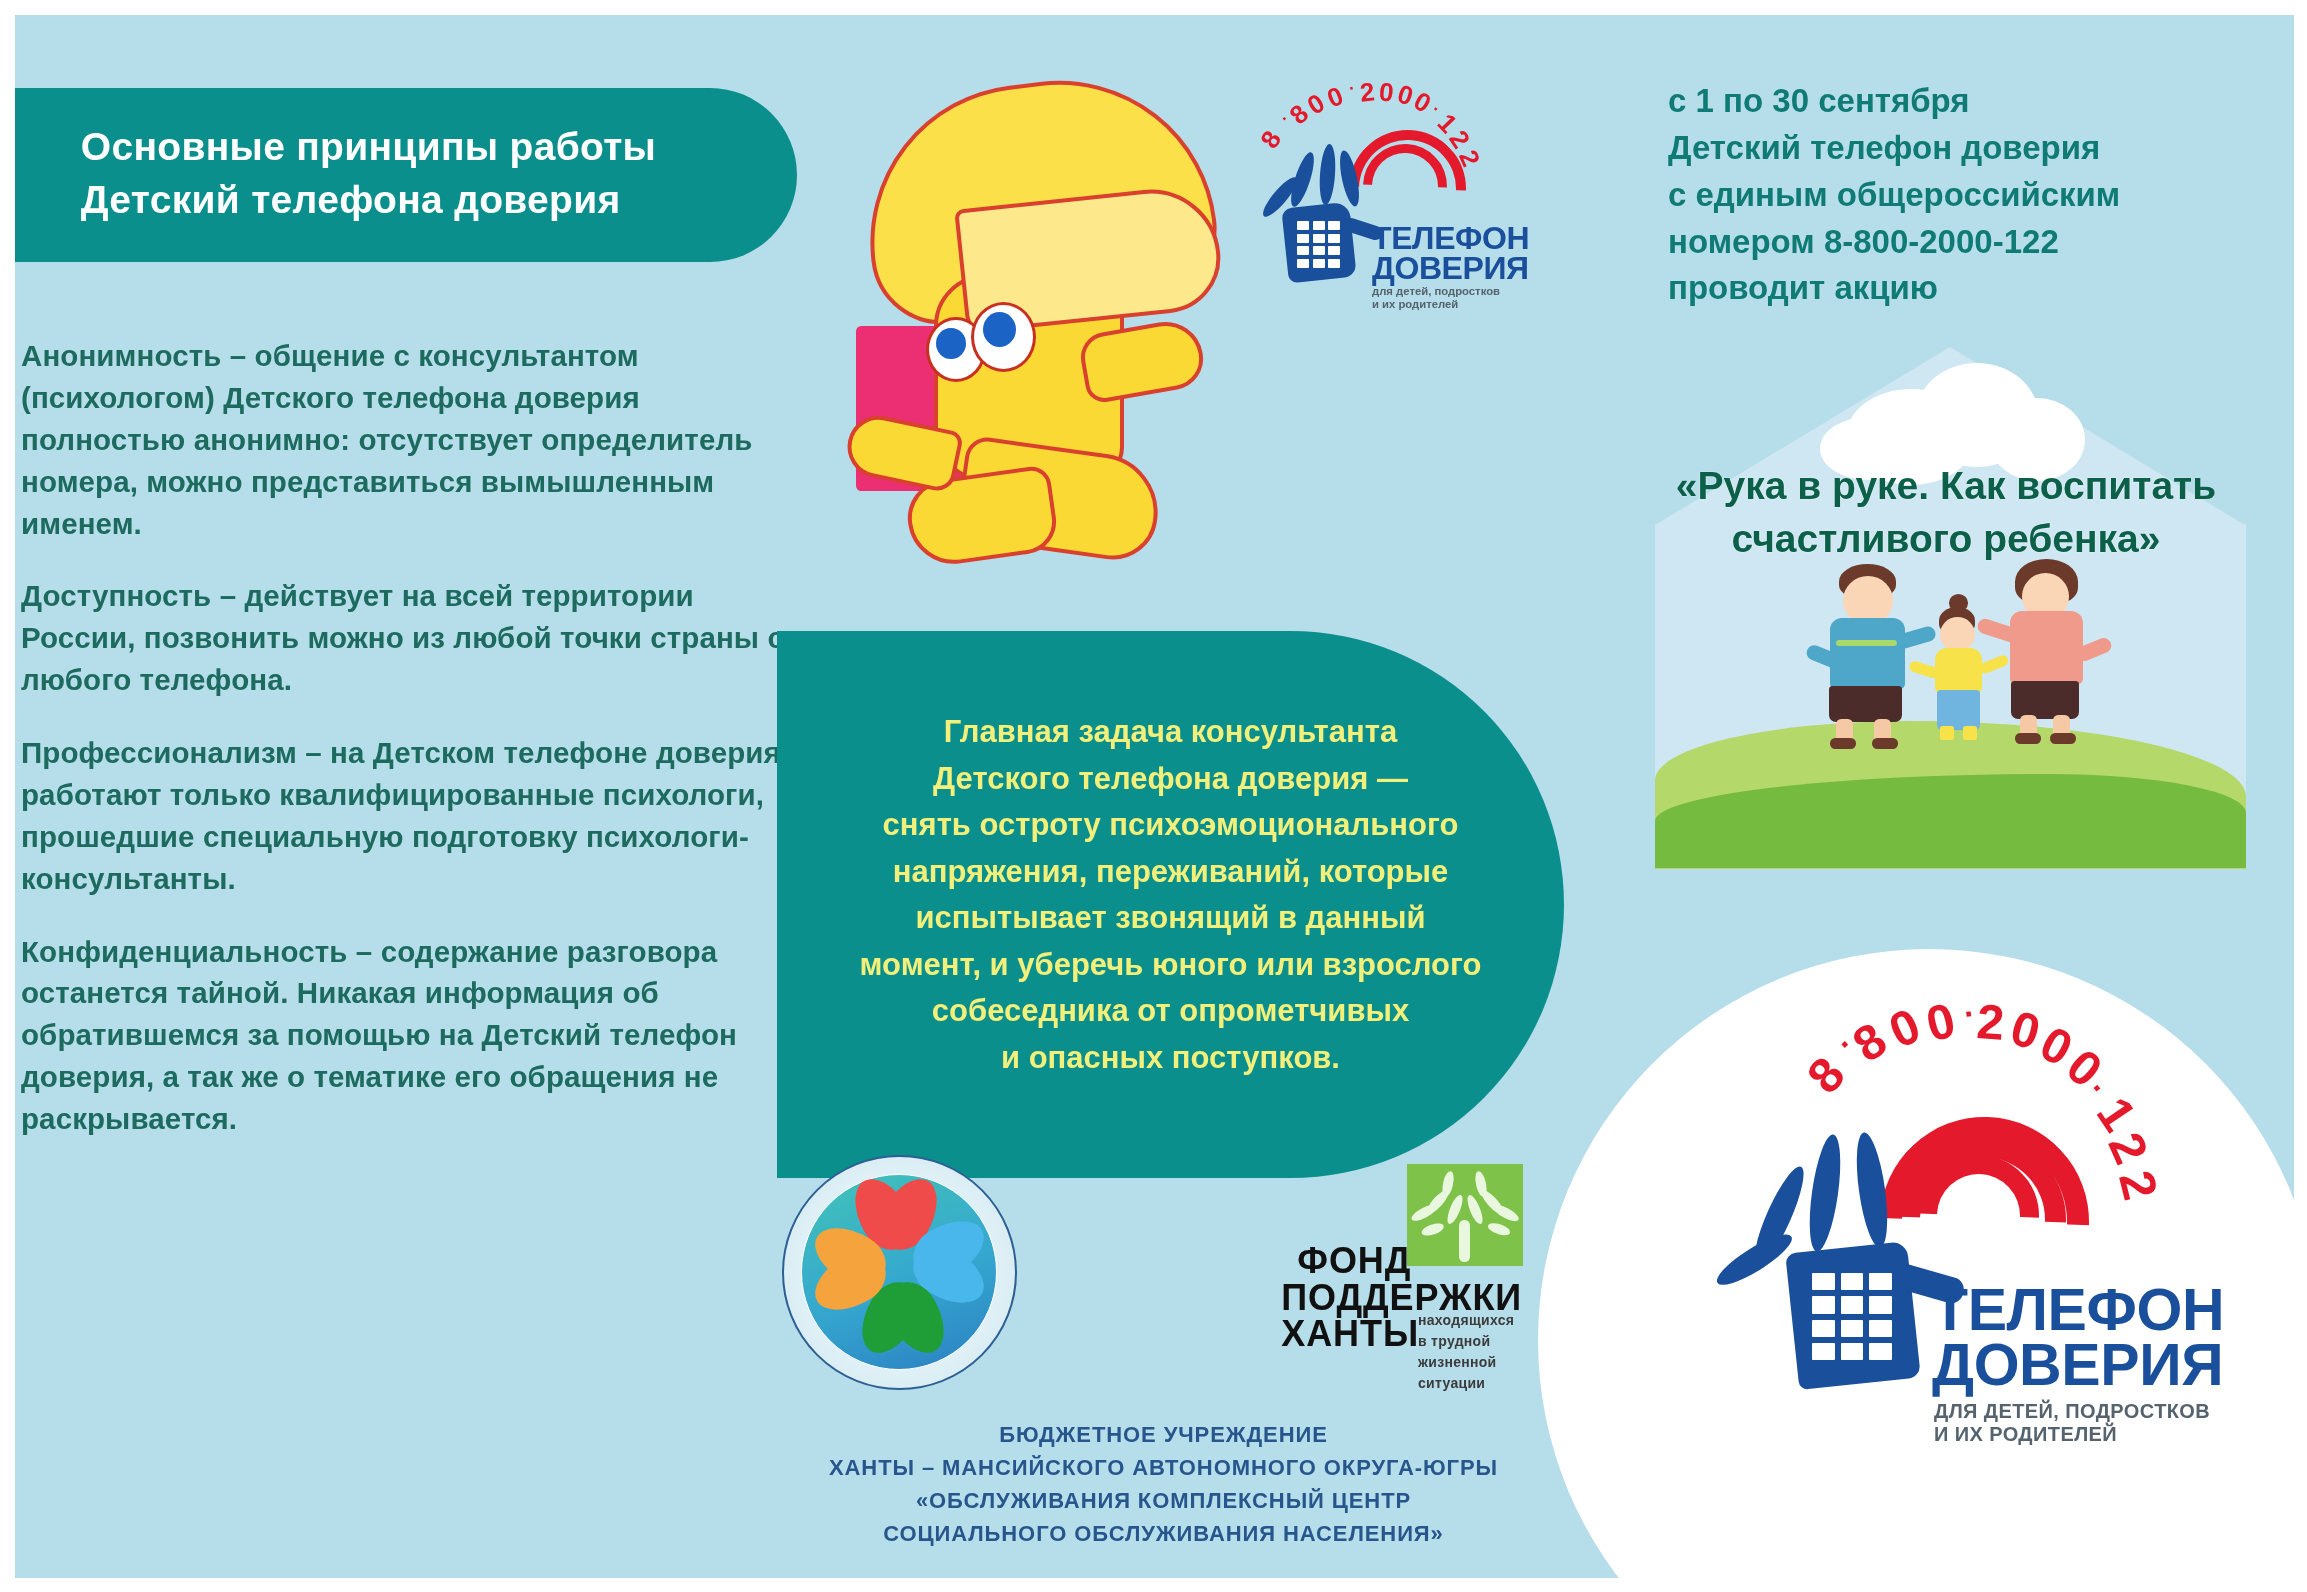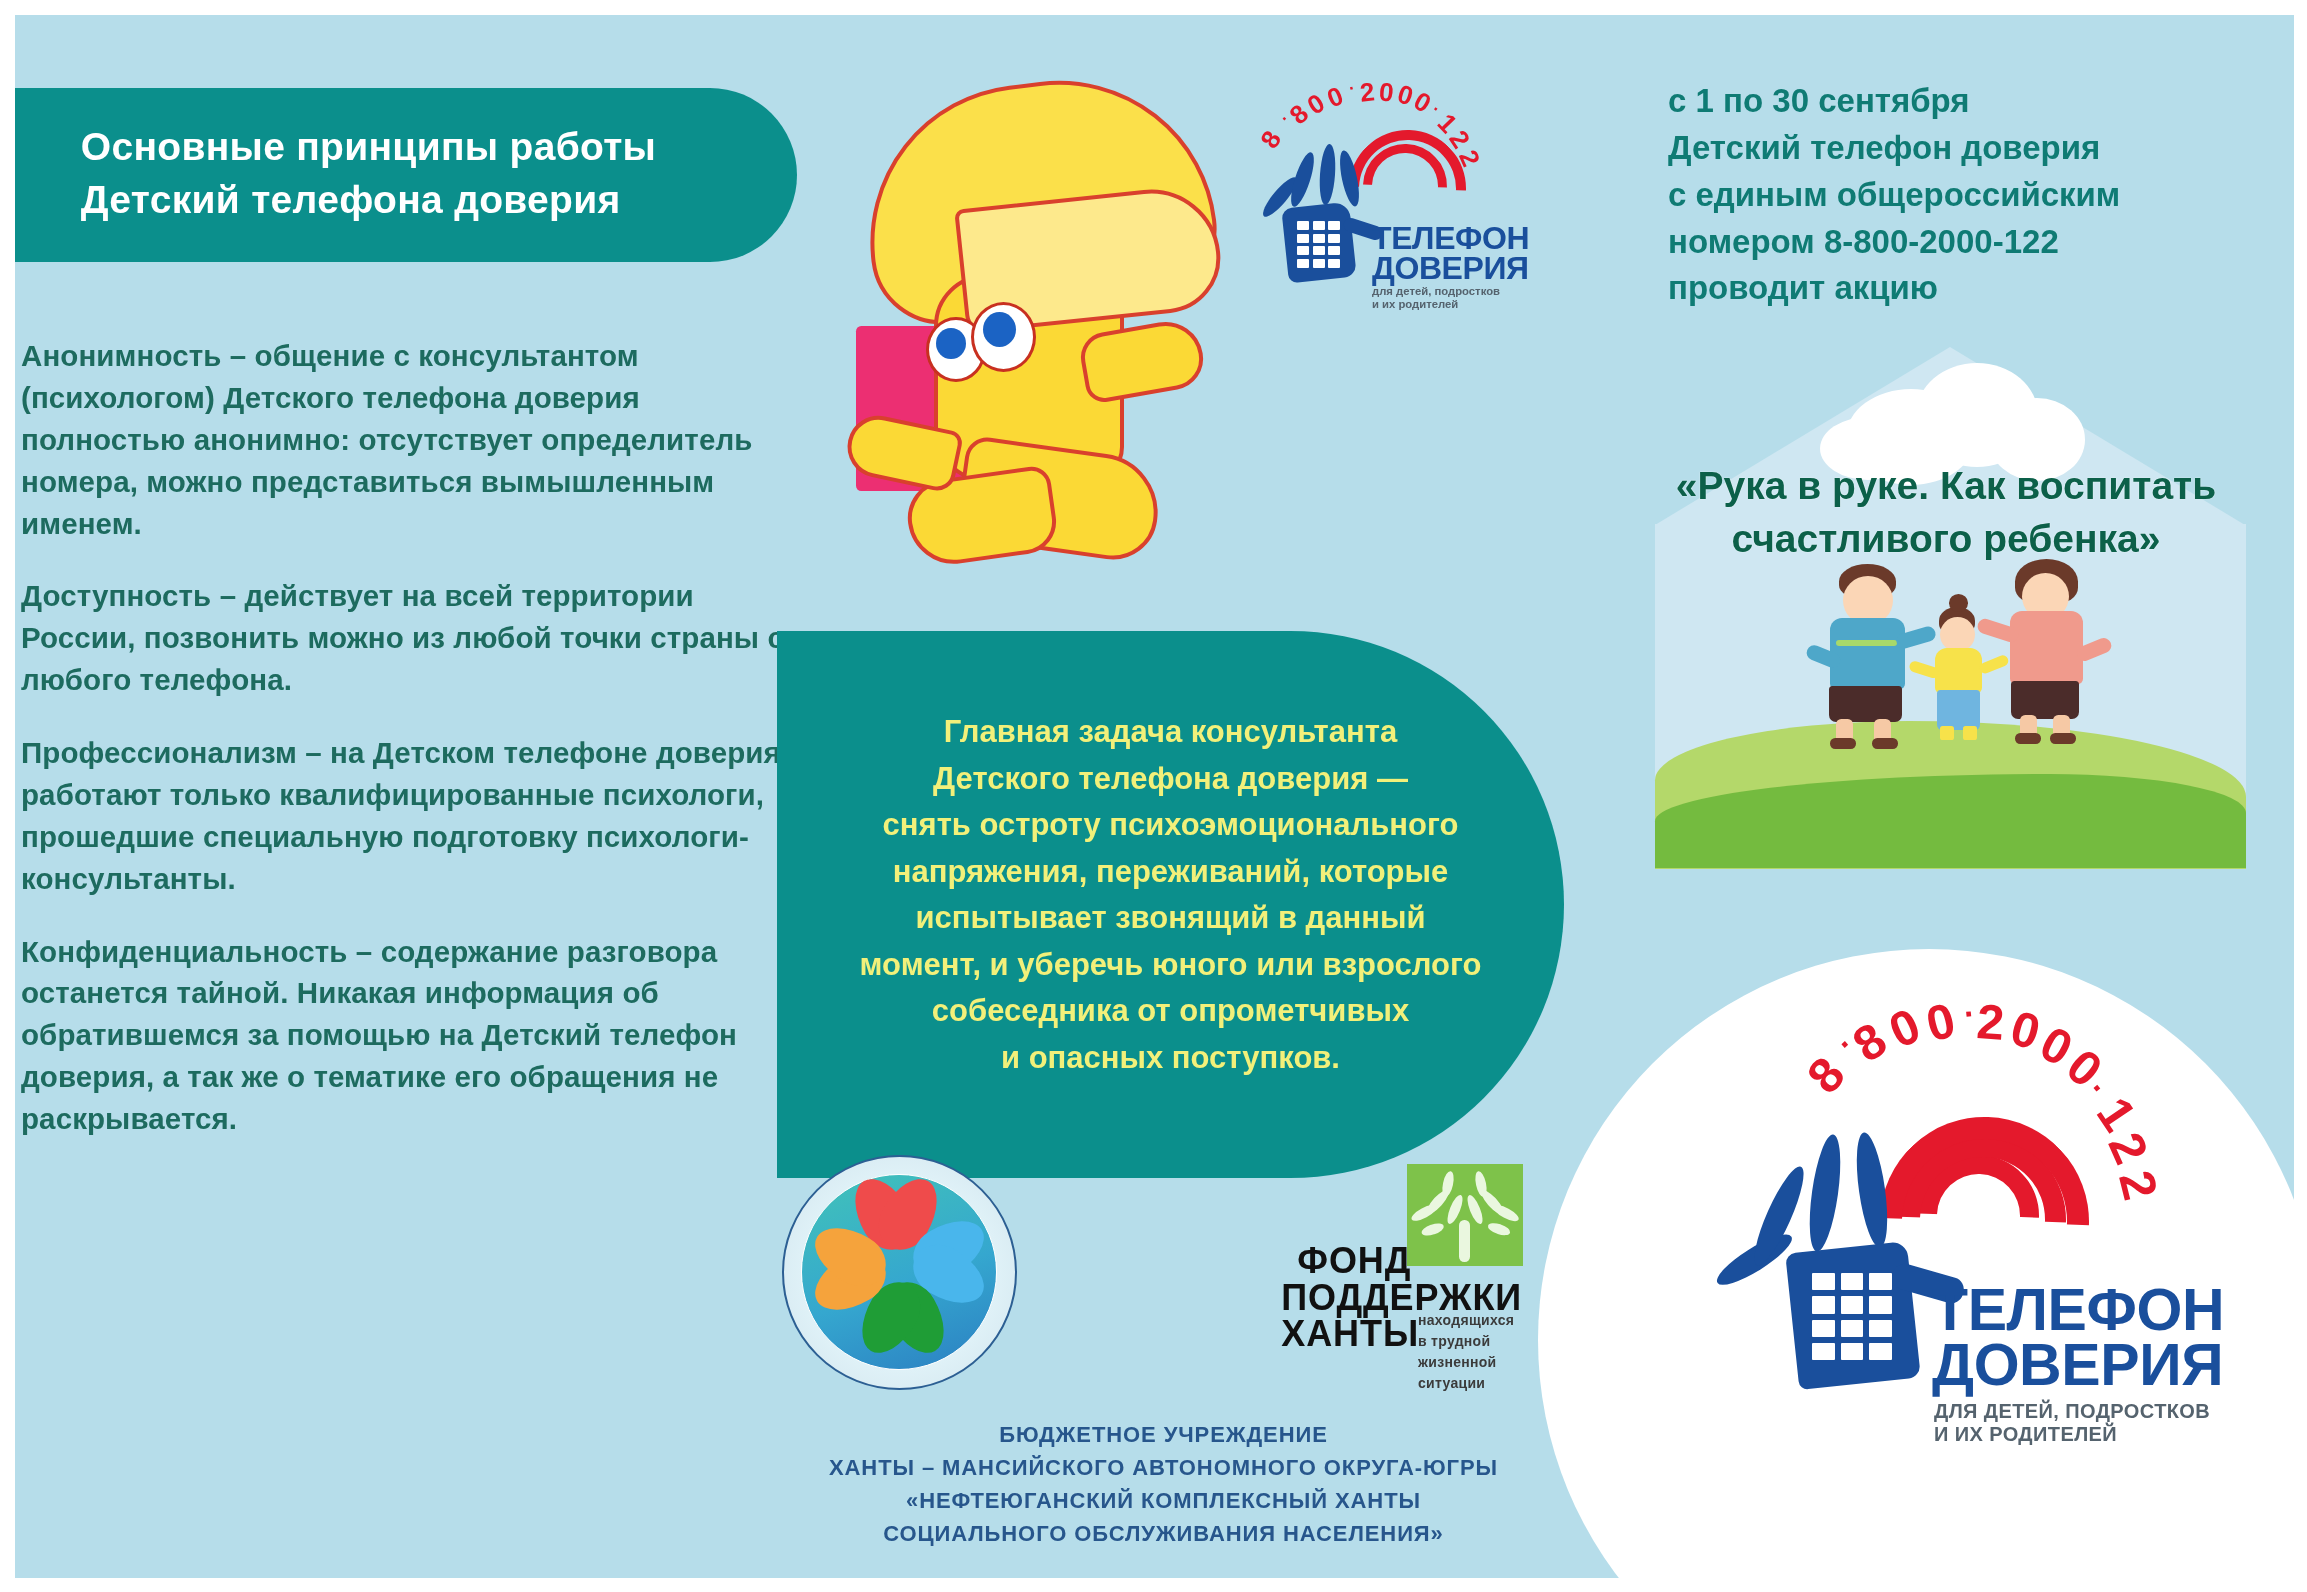--- a/index.html
+++ b/index.html
@@ -451,21 +451,21 @@
     <span class="f2">ПОДДЕРЖКИ</span>
     <span class="f3">ХАНТЫ</span>
     <span class="fsub">находящихся
 в трудной
 жизненной
 ситуации</span>
   </div>
 
   <div class="footer-inst">БЮДЖЕТНОЕ УЧРЕЖДЕНИЕ
 ХАНТЫ – МАНСИЙСКОГО АВТОНОМНОГО ОКРУГА-ЮГРЫ
-«НЕФТЕЮГАНСКИЙ КОМПЛЕКСНЫЙ ХАНТЫ
+«ОБСЛУЖИВАНИЯ КОМПЛЕКСНЫЙ ЦЕНТР
 СОЦИАЛЬНОГО ОБСЛУЖИВАНИЯ НАСЕЛЕНИЯ»</div>
 
   <div class="tdlogo" style="left:1729px;top:990px;width:539px;height:486px;">
     <div style="position:absolute;left:0;top:0;width:486px;height:226px;">
       <span class="numchar" style="left:83px; top:57px;  font-size:49px; transform:rotate(-48deg);">8</span>
       <span class="numchar" style="left:111px;top:35px;  font-size:33px; transform:rotate(-42deg);">·</span>
       <span class="numchar" style="left:127px;top:24px;  font-size:49px; transform:rotate(-34deg);">8</span>
       <span class="numchar" style="left:162px;top:10.4px;  font-size:49px; transform:rotate(-24deg);">0</span>
       <span class="numchar" style="left:198px;top:3.5px;   font-size:49px; transform:rotate(-14deg);">0</span>
       <span class="numchar" style="left:235px;top:5.2px;   font-size:33px; transform:rotate(-6deg);">·</span>

